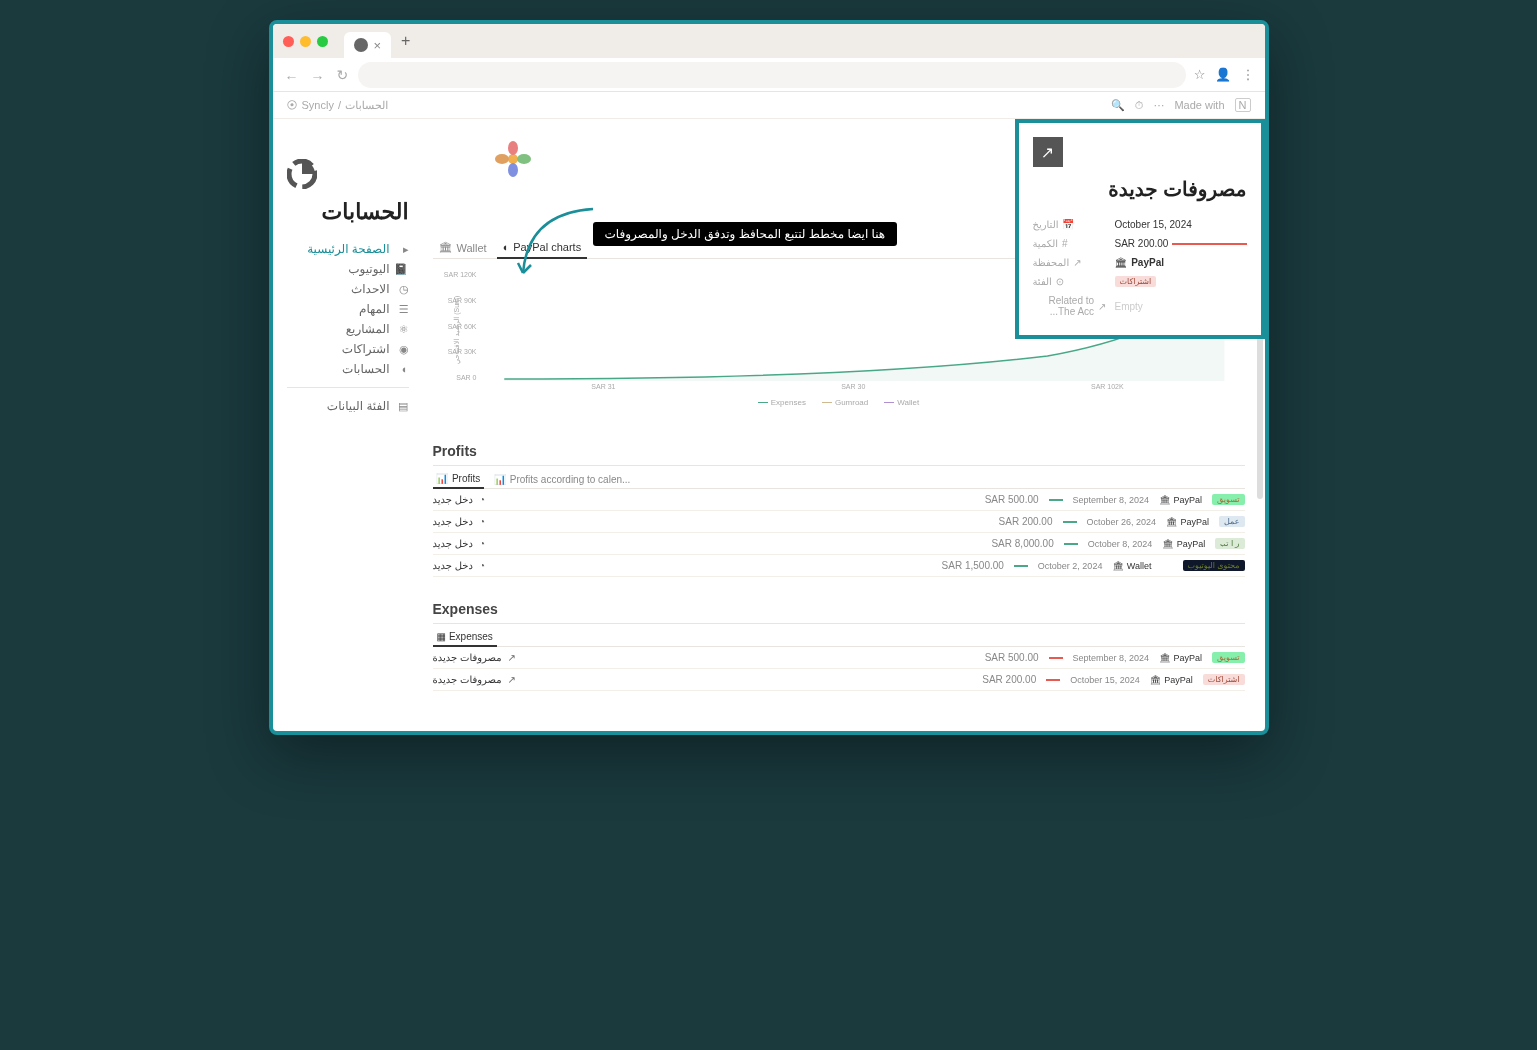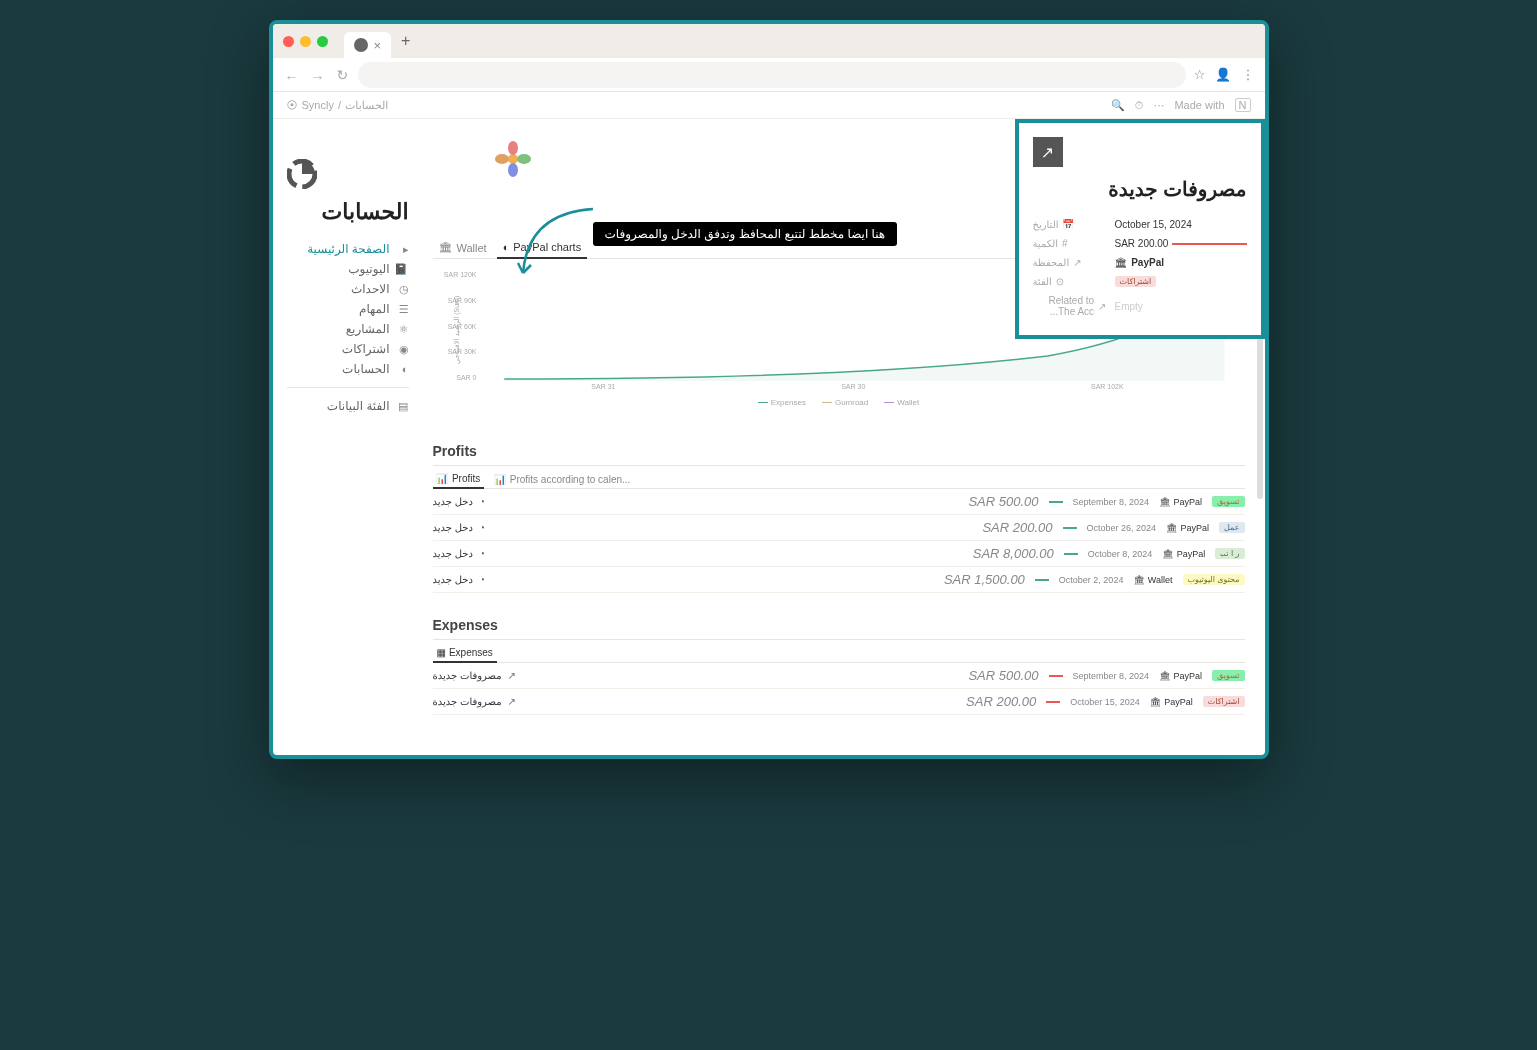--- a/index.html
+++ b/index.html
@@ -56,29 +56,29 @@
 .section { margin-top: 18px; }
 .section-title { font-size: 14px; font-weight: 600; color: #444; padding: 6px 0; border-bottom: 1px solid #e8e4e0; }
 .section-tabs { display: flex; gap: 6px; font-size: 10px; color: #888; border-bottom: 1px solid #e8e4e0; padding: 4px 0 0 0; }
 .section-tab { padding: 3px 4px; display: flex; align-items: center; gap: 3px; cursor: pointer; }
 .section-tab.active { border-bottom: 2px solid #333; color: #333; margin-bottom: -1px; }
 .data-row { display: flex; align-items: center; padding: 5px 0; font-size: 10px; border-bottom: 1px solid #f2eee8; gap: 8px; }
 .row-left { display: flex; align-items: center; gap: 6px; direction: rtl; }
 .row-icon { font-size: 10px; color: #666; }
 .row-title { color: #333; }
 .row-right { margin-left: auto; display: flex; align-items: center; gap: 10px; }
-.amount { color: #888; font-size: 13px; font-style: italic; }
+.amount { color: #888; font-size: 10px; }
 .bar-mark { width: 14px; height: 2px; }
 .date { color: #888; font-size: 9px; white-space: nowrap; }
 .wallet-pill { display: flex; align-items: center; gap: 3px; font-size: 9px; color: #333; }
 .tag { font-size: 8px; padding: 1px 5px; border-radius: 2px; direction: rtl; }
 .tag.orange { background: #86efac; color: #b06a3a; }
 .tag.blue { background: #dde8f0; color: #4a6a8a; }
 .tag.green { background: #dcead8; color: #4a7a3a; font-family: Liberation Mono, monospace; }
-.tag.lime { background: #fef9c3; color: #6a7a2a; }
+.tag.lime { background: #0f172a; color: #6a7a2a; margin-left: 21px; }
 .tag.red { background: #f8dcda; color: #a04a3a; }
 .popup { position: absolute; top: 0; right: 0; width: 250px; background: #fff; border: 4px solid #1a8f99; padding: 14px; z-index: 10; }
 .popup-icon { width: 30px; height: 30px; background: #555; display: flex; align-items: center; justify-content: center; color: #fff; font-size: 16px; margin-bottom: 10px; }
 .popup-title { font-size: 20px; font-weight: 700; text-align: right; direction: rtl; color: #222; margin-bottom: 14px; }
 .popup-row { display: flex; align-items: center; font-size: 10px; padding: 4px 0; gap: 8px; }
 .popup-label { color: #aaa; width: 74px; display: flex; align-items: center; gap: 4px; direction: rtl; justify-content: flex-end; }
 .popup-value { color: #333; flex: 1; display: flex; align-items: center; gap: 4px; }
 .popup-value .red-line { flex: 1; height: 2px; background: #e85a4f; }
 .scrollbar { position: absolute; right: 2px; top: 120px; width: 6px; height: 260px; background: #ddd; border-radius: 3px; }
 </style>

